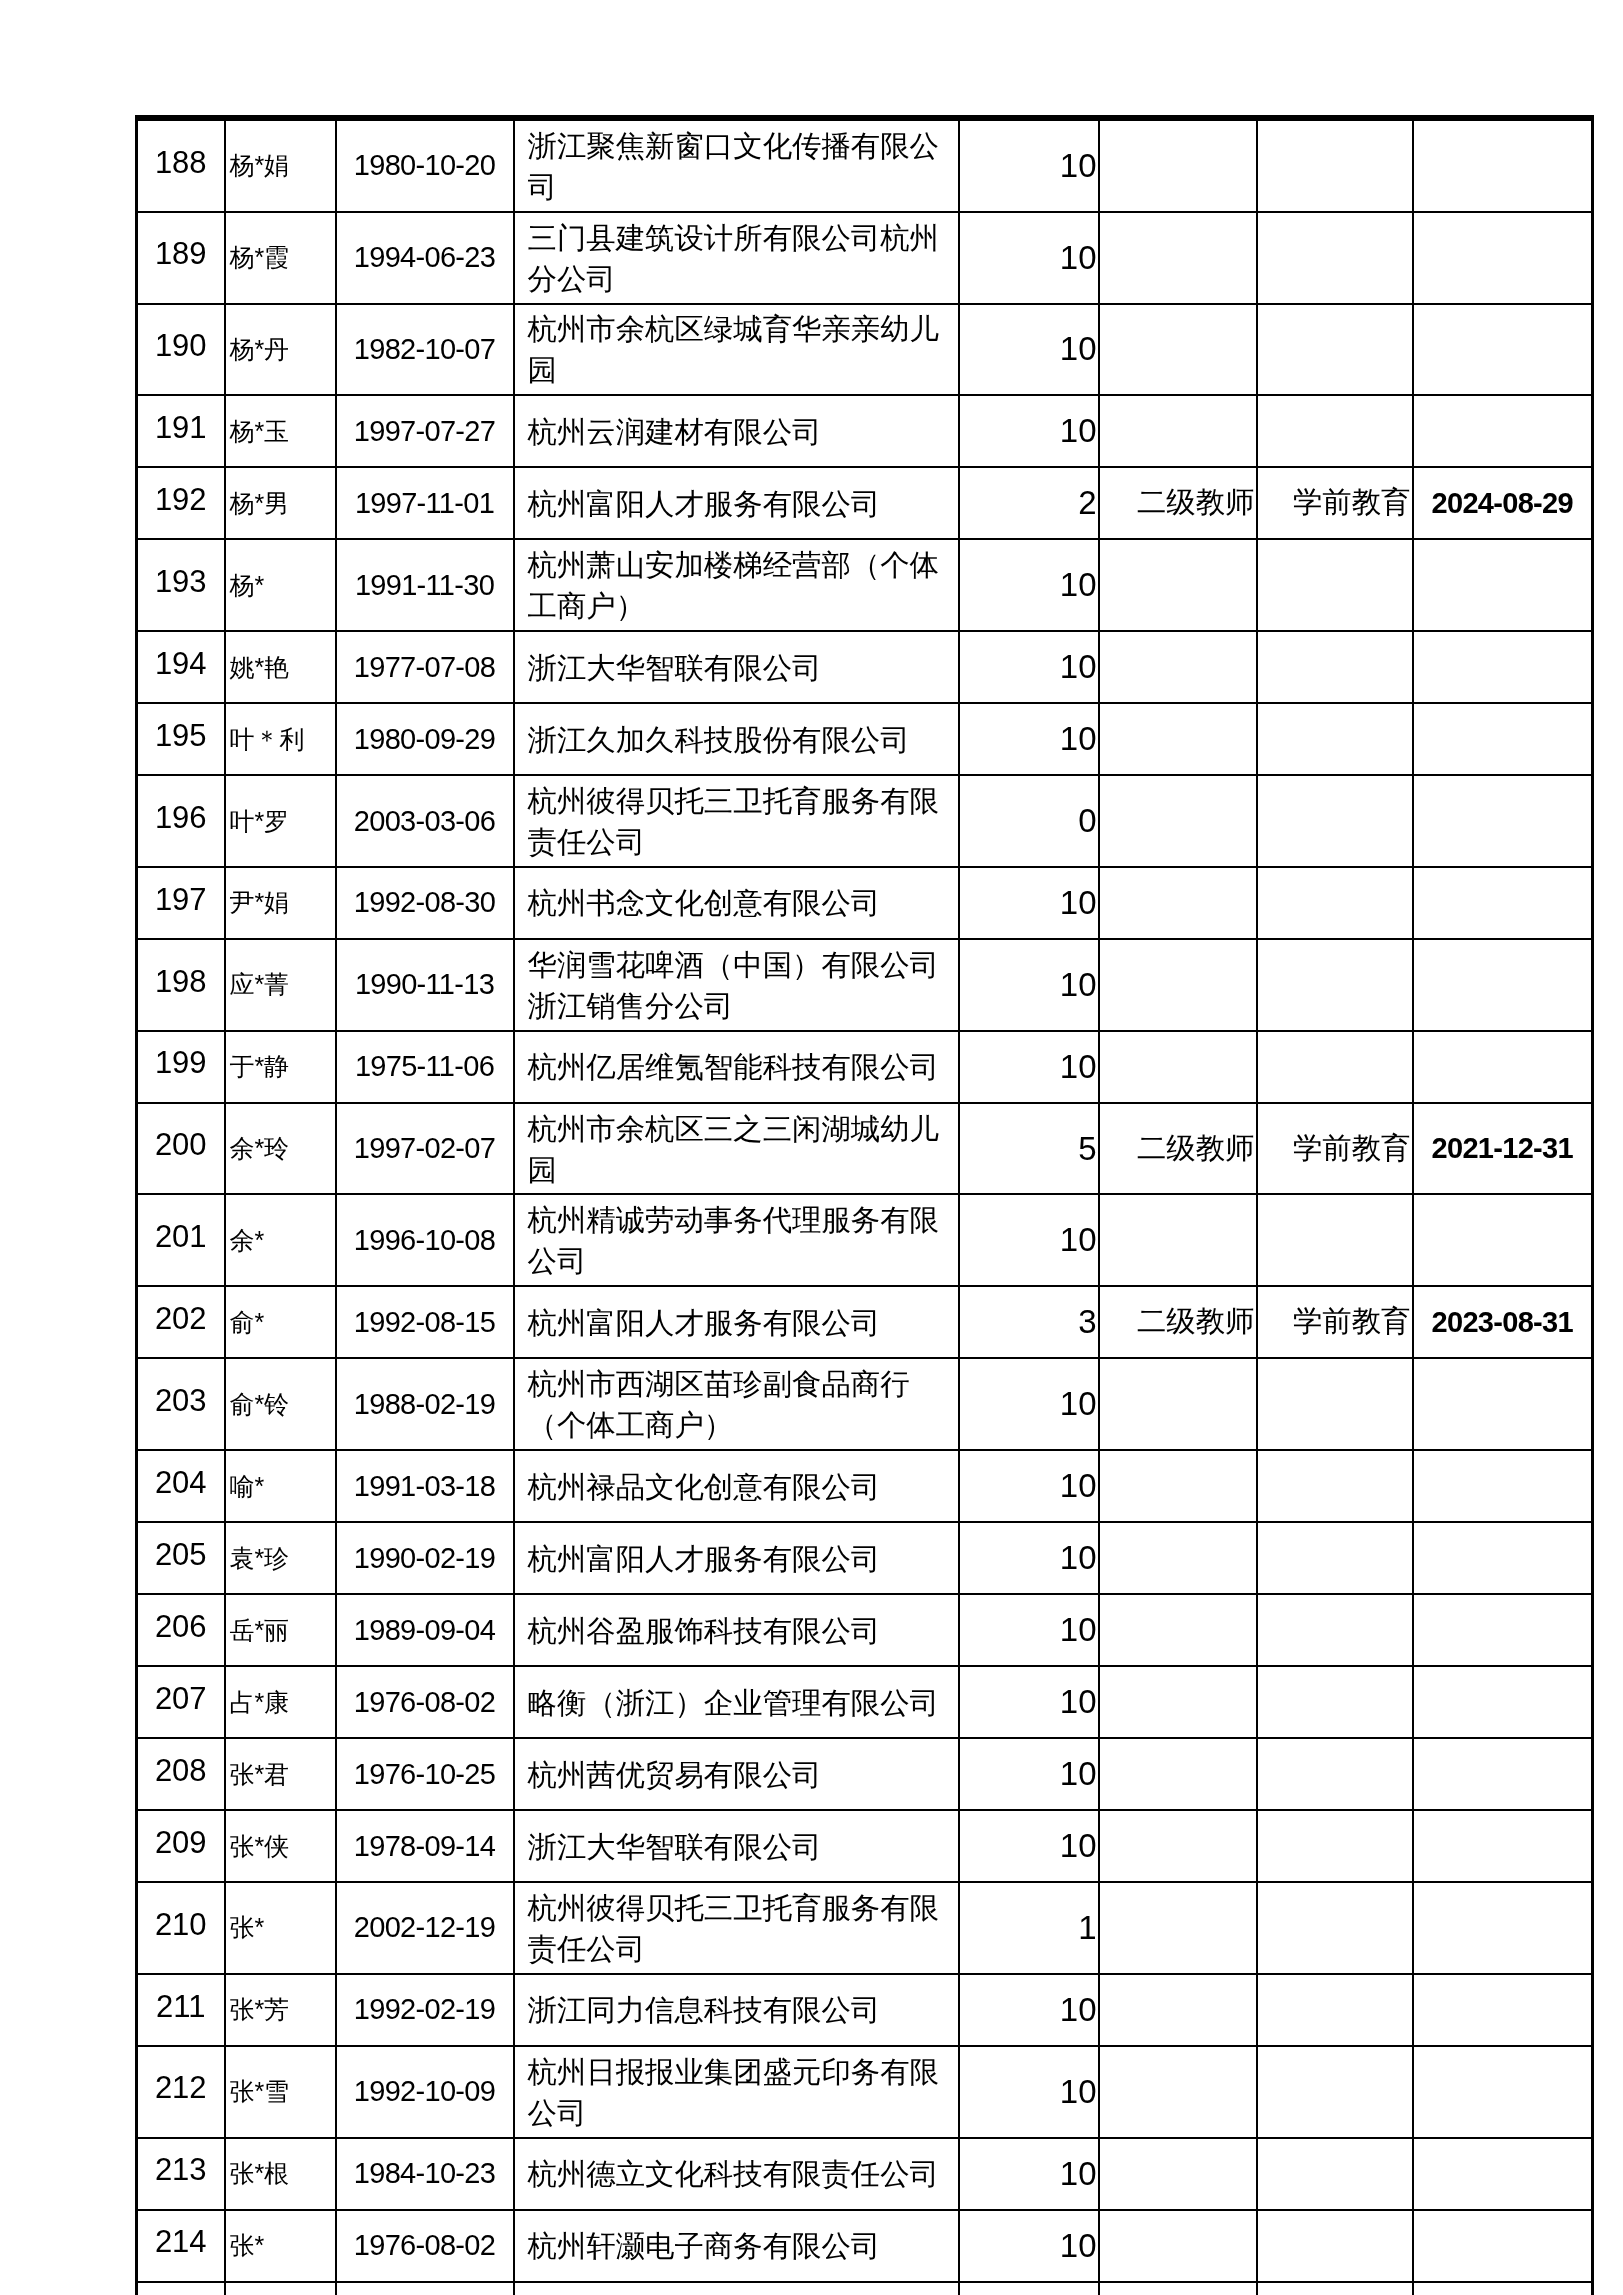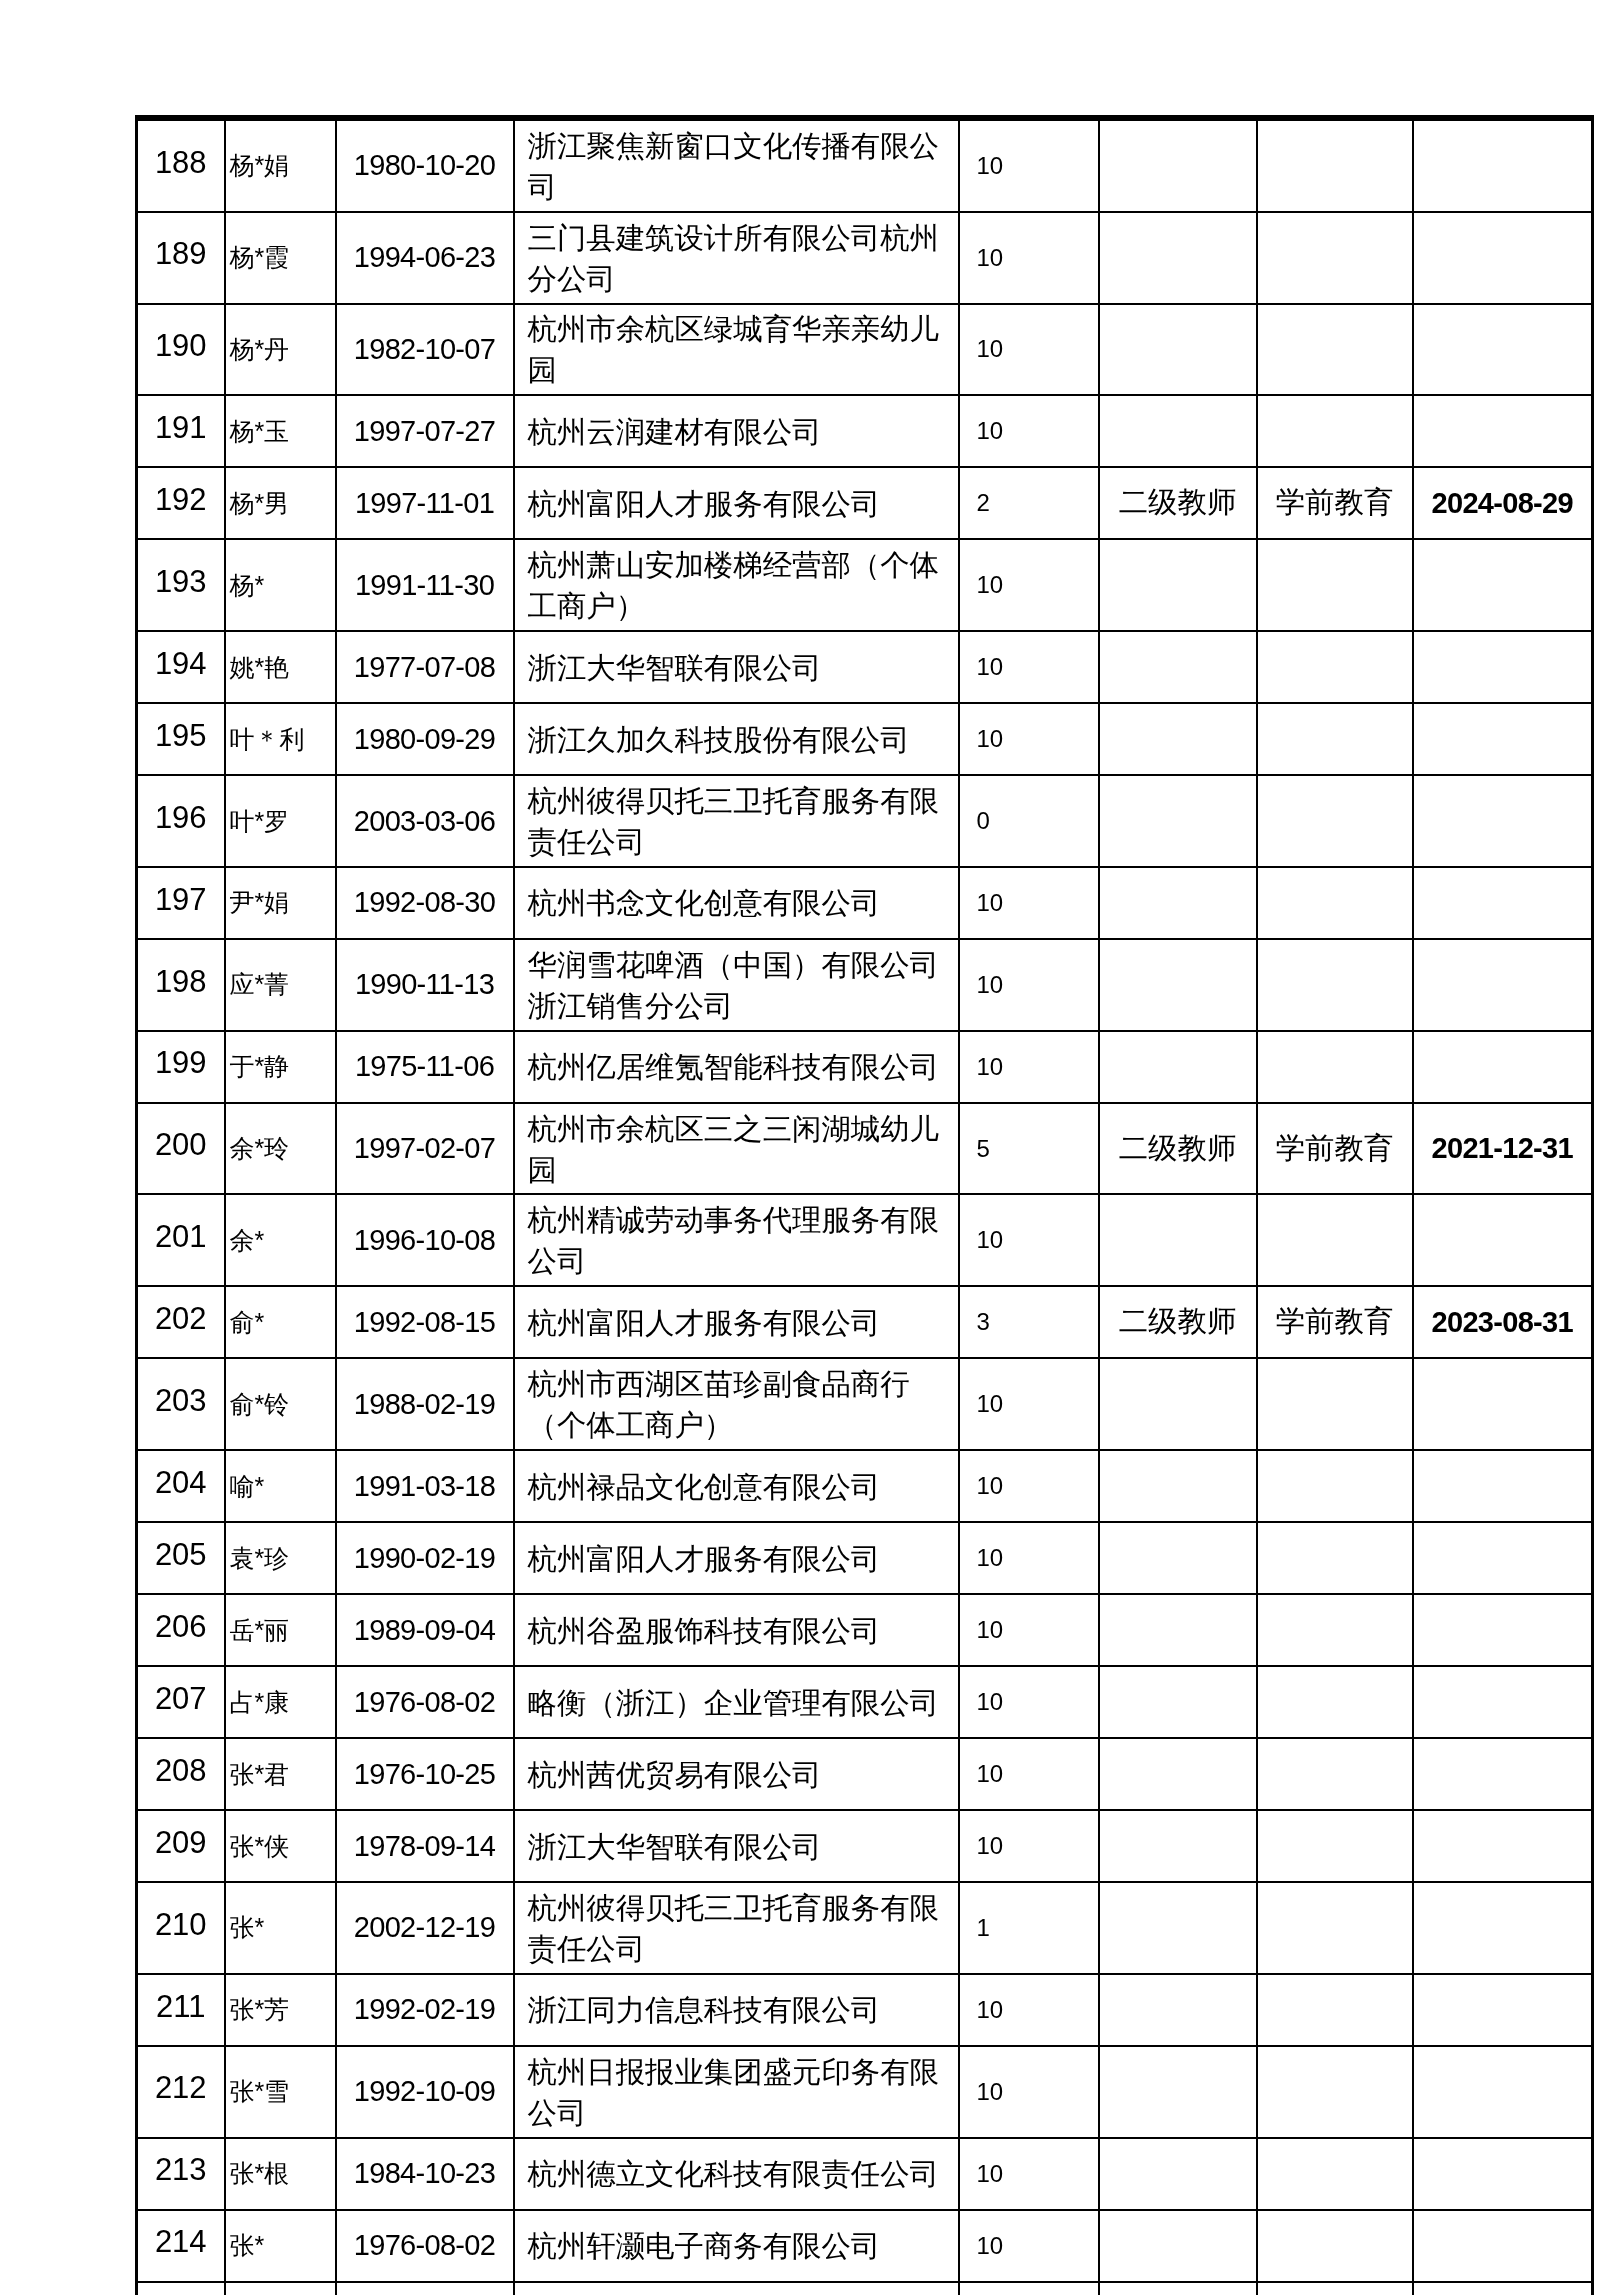--- a/index.html
+++ b/index.html
@@ -52,28 +52,28 @@
     text-align:center;
     letter-spacing:-0.7px;
   }
   td.c-emp{
     font-size:29.4px;
     text-align:left;
     padding:3.9px 7.9px 3.9px 13px;
     line-height:41px;
   }
   td.c-score{
-    font-size:24px;
-    text-align:left;
+    font-size:33px;
+    text-align:right;
     padding-left:17px;
   }
   td.c-title,
   td.c-subj{
     font-size:29.4px;
-    text-align:center;
+    text-align:right;
   }
   td.c-exp{
     font-size:29px;
     text-align:center;
     letter-spacing:-0.7px;
     font-weight:bold;
   }
 </style>
 </head>
 <body>

